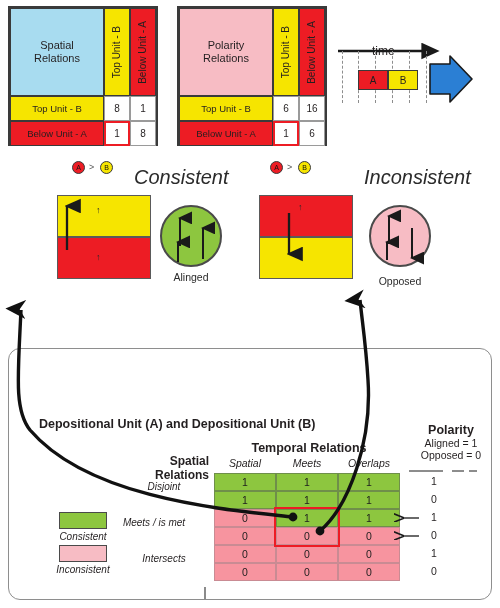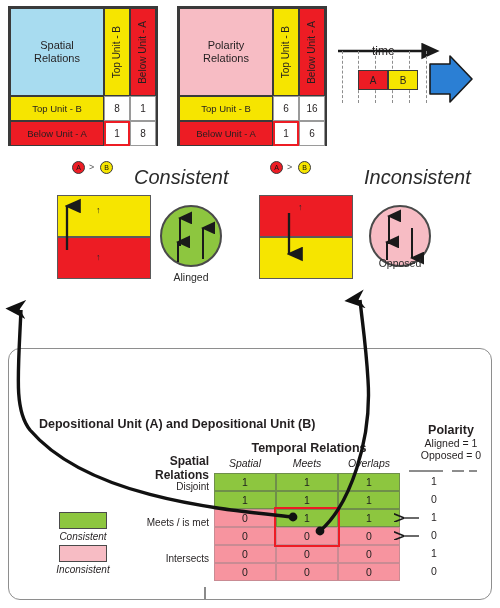--- a/index.html
+++ b/index.html
@@ -32,21 +32,21 @@
   .bigital{position:absolute;font-style:italic;font-size:20px;color:#2b2b2b;
            font-family:"Liberation Sans",sans-serif;}
 
   
   .ttpanel{position:absolute;left:8px;top:348px;width:484px;height:252px;
            border:1px solid #8e8e8e;border-radius:12px;background:#fff;box-sizing:border-box;}
   .tt-title{position:absolute;width:100%;text-align:center;font-style:italic;
             font-weight:bold;font-size:19px;color:#231f20;}
   .tt-sub{position:absolute;text-align:left;font-weight:bold;font-size:12.5px;}
   .tt-col{position:absolute;font-style:italic;font-size:10.5px;text-align:center;}
-  .tt-rowlab{position:absolute;font-size:10px;text-align:right;}
+  .tt-rowlab{position:absolute;font-style:italic;font-size:10px;text-align:center;}
   .tt-head{position:absolute;font-weight:bold;font-size:12px;text-align:right;line-height:1.15;}
   .tcell{position:absolute;box-sizing:border-box;border:1px solid #6f8f4a;
          display:flex;align-items:center;justify-content:center;font-size:10.5px;color:#1d1d1d;}
   .tcell.incon{border-color:#c98b93;}
   .pol{position:absolute;font-size:10.5px;text-align:center;}
   .legbox{position:absolute;border:1px solid #4a4a4a;box-sizing:border-box;}
   .leglab{position:absolute;font-style:italic;font-size:10px;text-align:center;}
   .polhead{position:absolute;text-align:center;}
   .polhead .ph-t{font-weight:bold;font-size:12.5px;margin-top:12px;}
   .polhead .ph-l{font-size:10.5px;}
@@ -187,21 +187,21 @@
     </defs>
     <line x1="39" y1="55" x2="39" y2="96" stroke="#1a1a1a" stroke-width="2.3" marker-end="url(#dnar)"></line>
   </svg>
 
   <div class="circ" style="left:119px;top:47px;width:62px;height:62px;background:#f7bcc4;"></div>
   <svg width="250" height="140">
     <line x1="139" y1="86" x2="139" y2="58" stroke="#1a1a1a" stroke-width="2" marker-end="url(#upar)"></line>
     <line x1="137" y1="102" x2="137" y2="84" stroke="#1a1a1a" stroke-width="2" marker-end="url(#upar)"></line>
     <line x1="162" y1="70" x2="162" y2="100" stroke="#1a1a1a" stroke-width="2" marker-end="url(#dnar)"></line>
   </svg>
-  <div class="caption" style="left:119px;top:99px;width:62px;">Opposed</div>
+  <div class="caption" style="left:119px;top:117px;width:62px;">Opposed</div>
 </div>
 
 <div class="ttpanel">
   <div class="tt-sub" style="left:30px;top:68px;width:360px;">Depositional Unit (A) and Depositional Unit (B)</div>
   <div class="tt-sub" style="left:200px;top:92px;width:200px;text-align:center;">Temporal Relations</div>
 
   <div class="tt-head" style="left:125px;top:106px;width:75px;">
     <div>Spatial</div>
     <div>Relations</div>
   </div>

